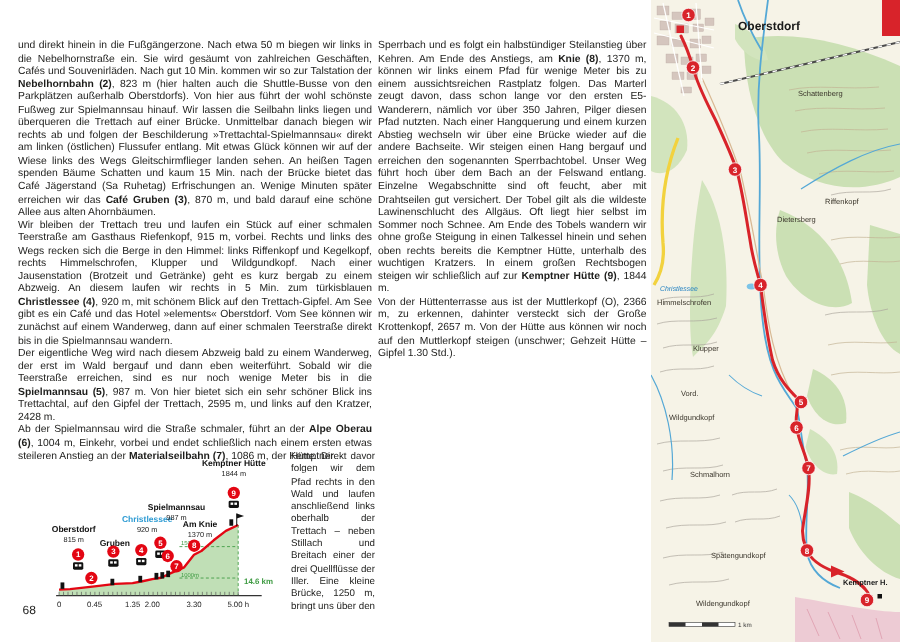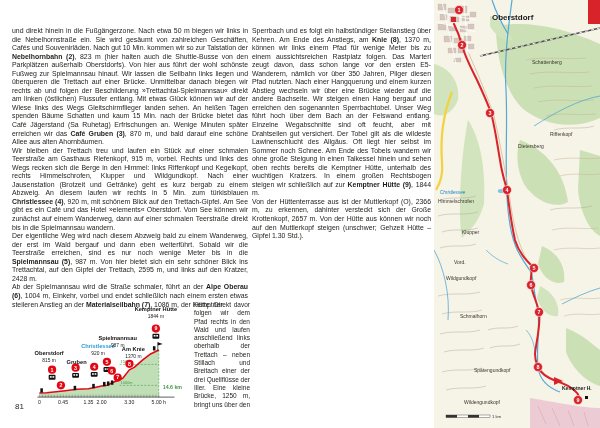--- a/index.html
+++ b/index.html
@@ -42,21 +42,21 @@
 
 <div id="narrowcol" class="col">
   <p><span>Hütte. Direkt davor folgen wir dem Pfad rechts in den Wald und laufen anschließend links oberhalb der Trettach – neben Stillach und Breitach einer der drei Quellflüsse der Iller. Eine kleine Brücke, 1250 m, bringt uns über den</span></p>
 </div>
 
 <div id="col2" class="col">
   <p><span>Sperrbach und es folgt ein halbstündiger Steilanstieg über Kehren. Am Ende des Anstiegs, am </span><b>Knie (8)</b><span>, 1370 m, können wir links einem Pfad für wenige Meter bis zu einem aussichtsreichen Rastplatz folgen. Das Marterl zeugt davon, dass schon lange vor den ersten E5-Wanderern, nämlich vor über 350 Jahren, Pilger diesen Pfad nutzten. Nach einer Hangquerung und einem kurzen Abstieg wechseln wir über eine Brücke wieder auf die andere Bachseite. Wir steigen einen Hang bergauf und erreichen den sogenannten Sperrbachtobel. Unser Weg führt hoch über dem Bach an der Felswand entlang. Einzelne Wegabschnitte sind oft feucht, aber mit Drahtseilen gut versichert. Der Tobel gilt als die wildeste Lawinenschlucht des Allgäus. Oft liegt hier selbst im Sommer noch Schnee. Am Ende des Tobels wandern wir ohne große Steigung in einen Talkessel hinein und sehen oben rechts bereits die Kemptner Hütte, unterhalb des wuchtigen Kratzers. In einem großen Rechtsbogen steigen wir schließlich auf zur </span><b>Kemptner Hütte (9)</b><span>, 1844 m.</span></p>
   <p><span>Von der Hüttenterrasse aus ist der Muttlerkopf (O), 2366 m, zu erkennen, dahinter versteckt sich der Große Krottenkopf, 2657 m. Von der Hütte aus können wir noch auf den Muttlerkopf steigen (unschwer; Gehzeit Hütte – Gipfel 1.30 Std.).</span></p>
 </div>
 
-<div id="pagenum">81</div>
+<div id="pagenum">68</div>
 
 <svg id="chart" viewBox="0 0 190 112">
   <g id="chart-dyn">
       <path d="M30.0,94.9 L37.5,94.6 L54.2,92.7 L68.4,91.0 L80.1,90.5 L86.8,89.2 L93.5,87.7 L99.4,86.8 L106.9,83.3 L115.2,79.7 L121.9,71.2 L126.9,68.6 L135.3,61.3 L143.6,54.9 L152.0,50.9 L152.0,99 L30.0,99 Z" fill="#b9dcae" opacity="0.9"></path>
       <line x1="112" y1="65.616" x2="152" y2="65.616" stroke="#3f9b43" stroke-width="0.6" stroke-dasharray="2,1.6"></line>
       <text x="113" y="64.616" class="grid-lab">1500m</text>
       <line x1="112" y1="87.016" x2="152" y2="87.016" stroke="#3f9b43" stroke-width="0.6" stroke-dasharray="2,1.6"></line>
       <text x="113" y="86.016" class="grid-lab">1000m</text>
       <line x1="152" y1="50.8928" x2="152" y2="99" stroke="#3f9b43" stroke-width="0.6" stroke-dasharray="2,1.6"></line>
       <path d="M30.0,94.9 L37.5,94.6 L54.2,92.7 L68.4,91.0 L80.1,90.5 L86.8,89.2 L93.5,87.7 L99.4,86.8 L106.9,83.3 L115.2,79.7 L121.9,71.2 L126.9,68.6 L135.3,61.3 L143.6,54.9 L152.0,50.9 " fill="none" stroke="#e30613" stroke-width="1.6" stroke-linejoin="round"></path>

